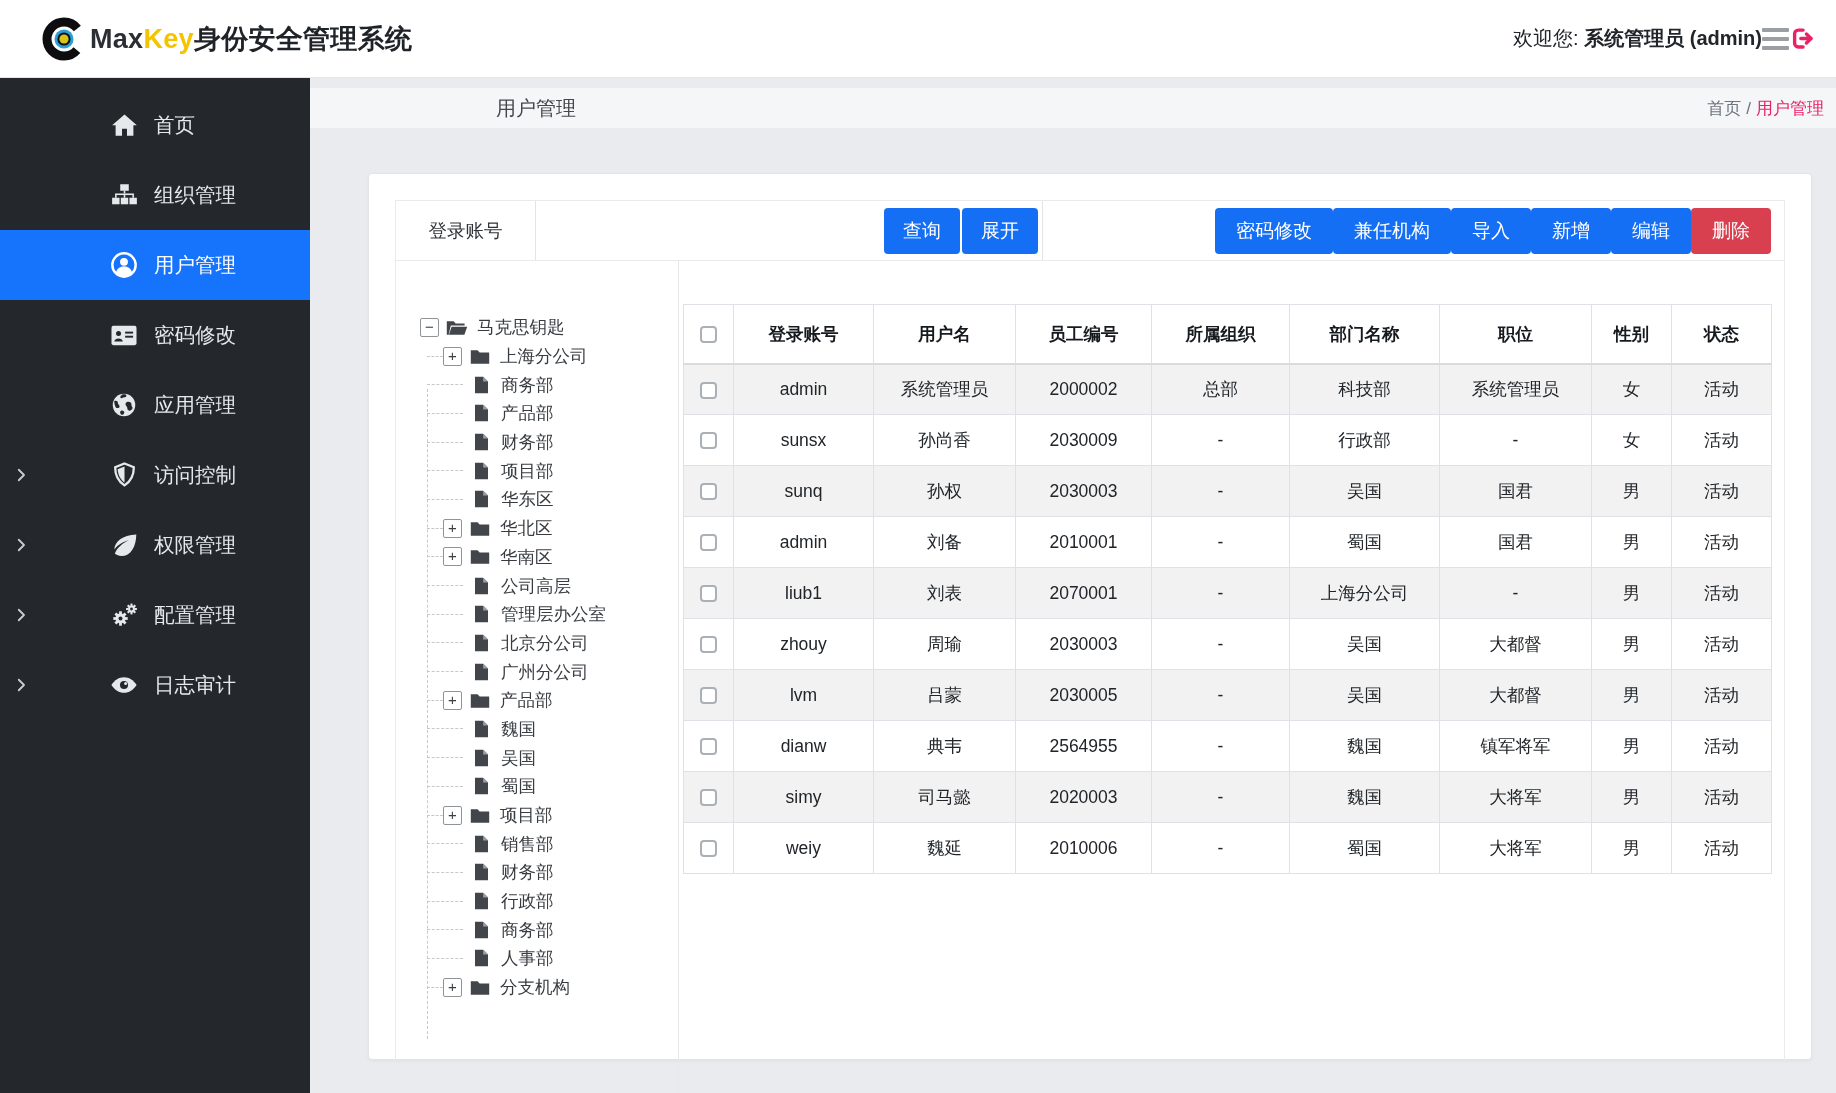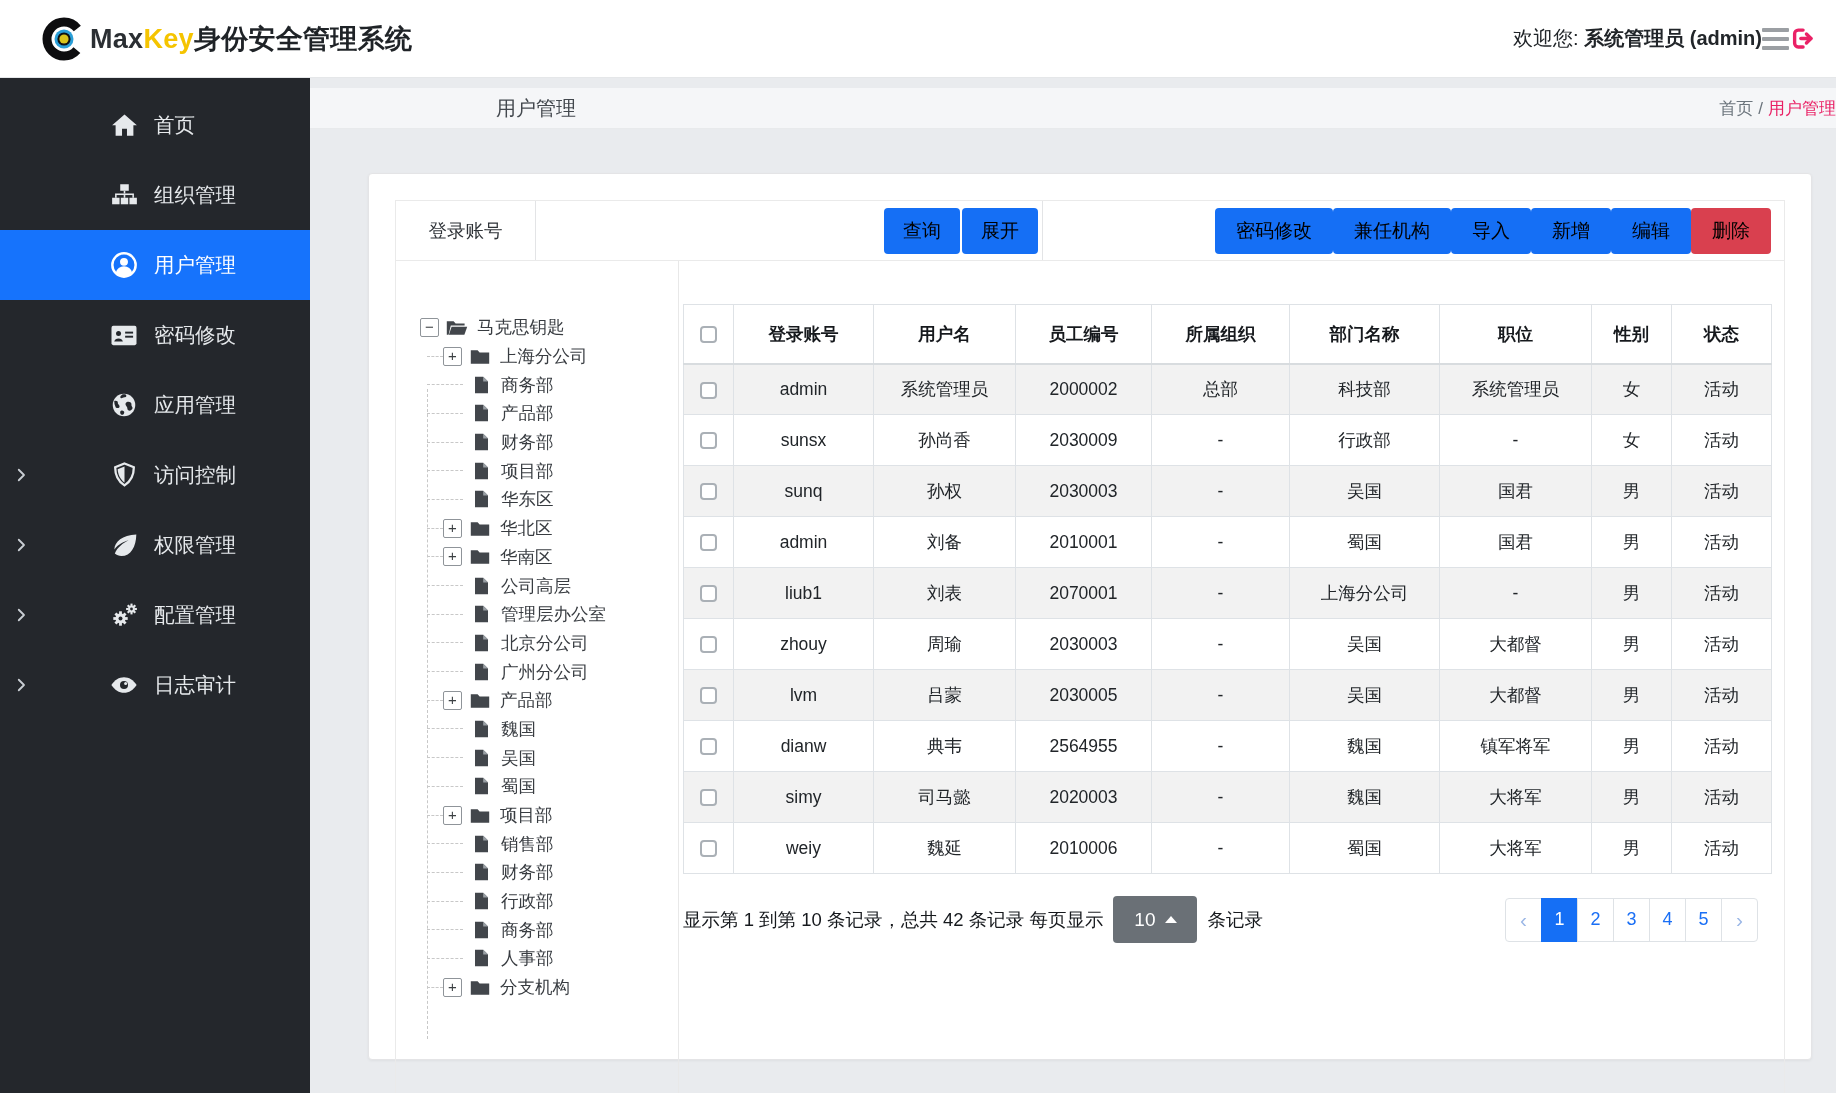--- a/index.html
+++ b/index.html
@@ -27,36 +27,36 @@
 .si.active{background:#1673fc;color:#fff}
 .si .chev{position:absolute;left:12px;top:50%;transform:translateY(-50%);display:flex}
 .si .ico{margin-left:110px;width:28px;display:flex;justify-content:center}
 .si .lbl{margin-left:16px;font-size:20.5px;white-space:nowrap}
 
 
 .content{position:absolute;top:78px;left:310px;right:0;bottom:0;background:#e9ebee}
 .page-head{margin-top:10px;height:41px;background:#f5f6f8;border-bottom:1px solid #e8eaec;
            display:flex;align-items:center}
 .page-title{font-size:20px;color:#43484e;margin-left:186px}
-.breadcrumb{margin-left:auto;margin-right:0;font-size:17px;white-space:nowrap}
+.breadcrumb{margin-left:auto;margin-right:12px;font-size:17px;white-space:nowrap}
 .bc-home{color:#6c757d;cursor:pointer}
 .bc-sep{color:#6c757d;margin:0 5px}
 .bc-cur{color:#e91e63}
 
 .card{position:absolute;left:58px;right:24px;top:95px;bottom:33px;background:#fff;
       border:1px solid #e4e4e6;border-radius:4px;box-shadow:0 1px 3px rgba(0,0,0,.05);
       padding:26px 26px 0}
 .panel{border:1px solid #eaeaea;height:899px;display:flex;flex-direction:column}
 
 
 .search-row{flex:0 0 60px;height:60px;border-bottom:1px solid #eaeaea;display:flex;align-items:center}
 .s-label{align-self:stretch;flex:0 0 140px;display:flex;align-items:center;justify-content:center;
          font-size:18.5px;color:#2f3338;border-right:1px solid #e3e4e6}
 .s-input{flex:0 0 348px;height:100%;border:0;outline:0;font-size:18px;padding:0 14px;background:#fff}
-.btn{border:0;border-radius:4px;color:#000000;font-size:19px;height:46px;display:inline-flex;
+.btn{border:0;border-radius:4px;color:#ffffff;font-size:19px;height:46px;display:inline-flex;
      align-items:center;justify-content:center;cursor:pointer;font-family:inherit;white-space:nowrap}
 .btn.primary{background:#156ff5}
 .btn.danger{background:#d9404f}
 .btn-query{width:76px}
 .btn-expand{width:76px;margin-left:2px}
 .v-div{align-self:stretch;width:1px;background:#e3e4e6;margin-left:4px}
 .actions{margin-left:auto;display:flex;padding-right:13px}
 .actions .btn{padding:0 21px}
 
 
@@ -681,36 +681,17 @@
                   <td>2010006</td>
                   <td>-</td>
                   <td>蜀国</td>
                   <td>大将军</td>
                   <td>男</td>
                   <td>活动</td>
                 </tr>
               </tbody>
           </table>
 
-          <div class="tfoot">
-            <div class="summary">
-              <span>显示第 1 到第 10 条记录，总共 42 条记录  每页显示</span>
-              <button class="psize">
-                <span>10</span>
-                <span class="caret-up"></span>
-              </button>
-              <span>条记录</span>
-            </div>
-            <div class="pager" id="pager">
-                <span class="pg nav">‹</span>
-                <span class="pg active">1</span>
-                <span class="pg">2</span>
-                <span class="pg">3</span>
-                <span class="pg">4</span>
-                <span class="pg">5</span>
-                <span class="pg nav">›</span>
-              </div>
-          </div>
         </div>
       </div>
     </div>
   </div>
 </main>
 
 </body></html>

